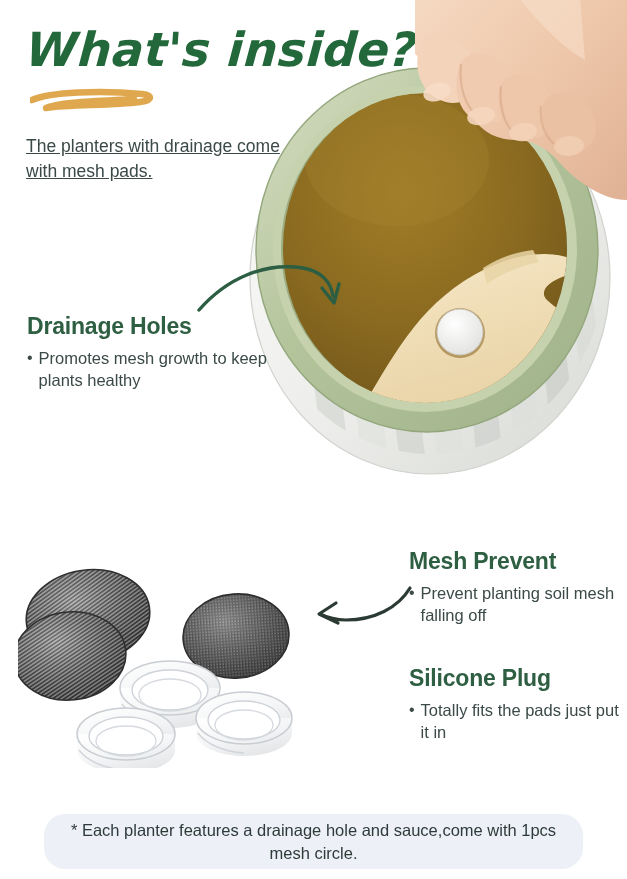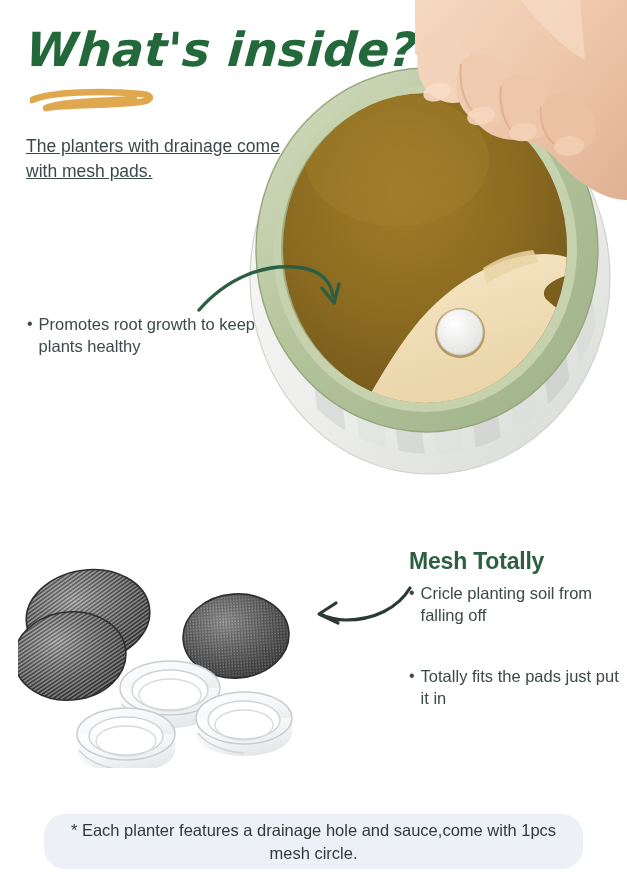--- a/index.html
+++ b/index.html
@@ -275,23 +275,24 @@
     </g>
   </svg>
 </div>
 
 <svg id="arrow-to-hole" viewBox="0 0 165 62">
   <path d="M6 48 C 34 16, 72 0, 110 6 C 128 9, 138 20, 140 34" fill="none" stroke="#2C5E43" stroke-width="3.4" stroke-linecap="round"></path>
   <path d="M129 26 L141 41 L146 22" fill="none" stroke="#2C5E43" stroke-width="3.4" stroke-linecap="round" stroke-linejoin="round"></path>
 </svg>
 
 <div id="feature-drainage">
+  <div class="feature-heading">Drainage Holes</div>
   <div class="feature-bullet">
     <span class="bullet-dot">•</span>
-    <span>Promotes root growth to keep plants healthy</span>
+    <span>Promotes mesh growth to keep plants healthy</span>
   </div>
 </div>
 
 <div id="accessories-photo">
   <svg width="310" height="230" viewBox="0 0 310 230">
     <defs>
       <pattern id="meshPat" width="3" height="3" patternUnits="userSpaceOnUse">
         <rect width="3" height="3" fill="#8C8C8C"></rect>
         <rect width="1.4" height="3" fill="#3A3A3A"></rect>
         <rect width="3" height="1.4" fill="#4A4A4A"></rect>
@@ -357,28 +358,29 @@
     </g>
   </svg>
 </div>
 
 <svg id="arrow-to-mesh" viewBox="0 0 105 58">
   <path d="M98 10 C 86 30, 62 42, 34 42 C 24 42, 16 40, 8 36" fill="none" stroke="#2B3A33" stroke-width="3.2" stroke-linecap="round"></path>
   <path d="M24 25 L7 36 L26 45" fill="none" stroke="#2B3A33" stroke-width="3.2" stroke-linecap="round" stroke-linejoin="round"></path>
 </svg>
 
 <div id="feature-mesh">
-  <div class="feature-heading">Mesh Totally</div>
+  <div class="feature-heading">Mesh Prevent</div>
   <div class="feature-bullet">
     <span class="bullet-dot">•</span>
-    <span>Cricle planting soil from falling off</span>
+    <span>Prevent planting soil mesh falling off</span>
   </div>
 </div>
 
 <div id="feature-plug">
+  <div class="feature-heading">Silicone Plug</div>
   <div class="feature-bullet">
     <span class="bullet-dot">•</span>
     <span>Totally fits the pads just put it in</span>
   </div>
 </div>
 
 <div id="footer-note">
   <div id="footer-note-text">* Each planter features a drainage hole and sauce,come with 1pcs mesh circle.</div>
 </div>
 

